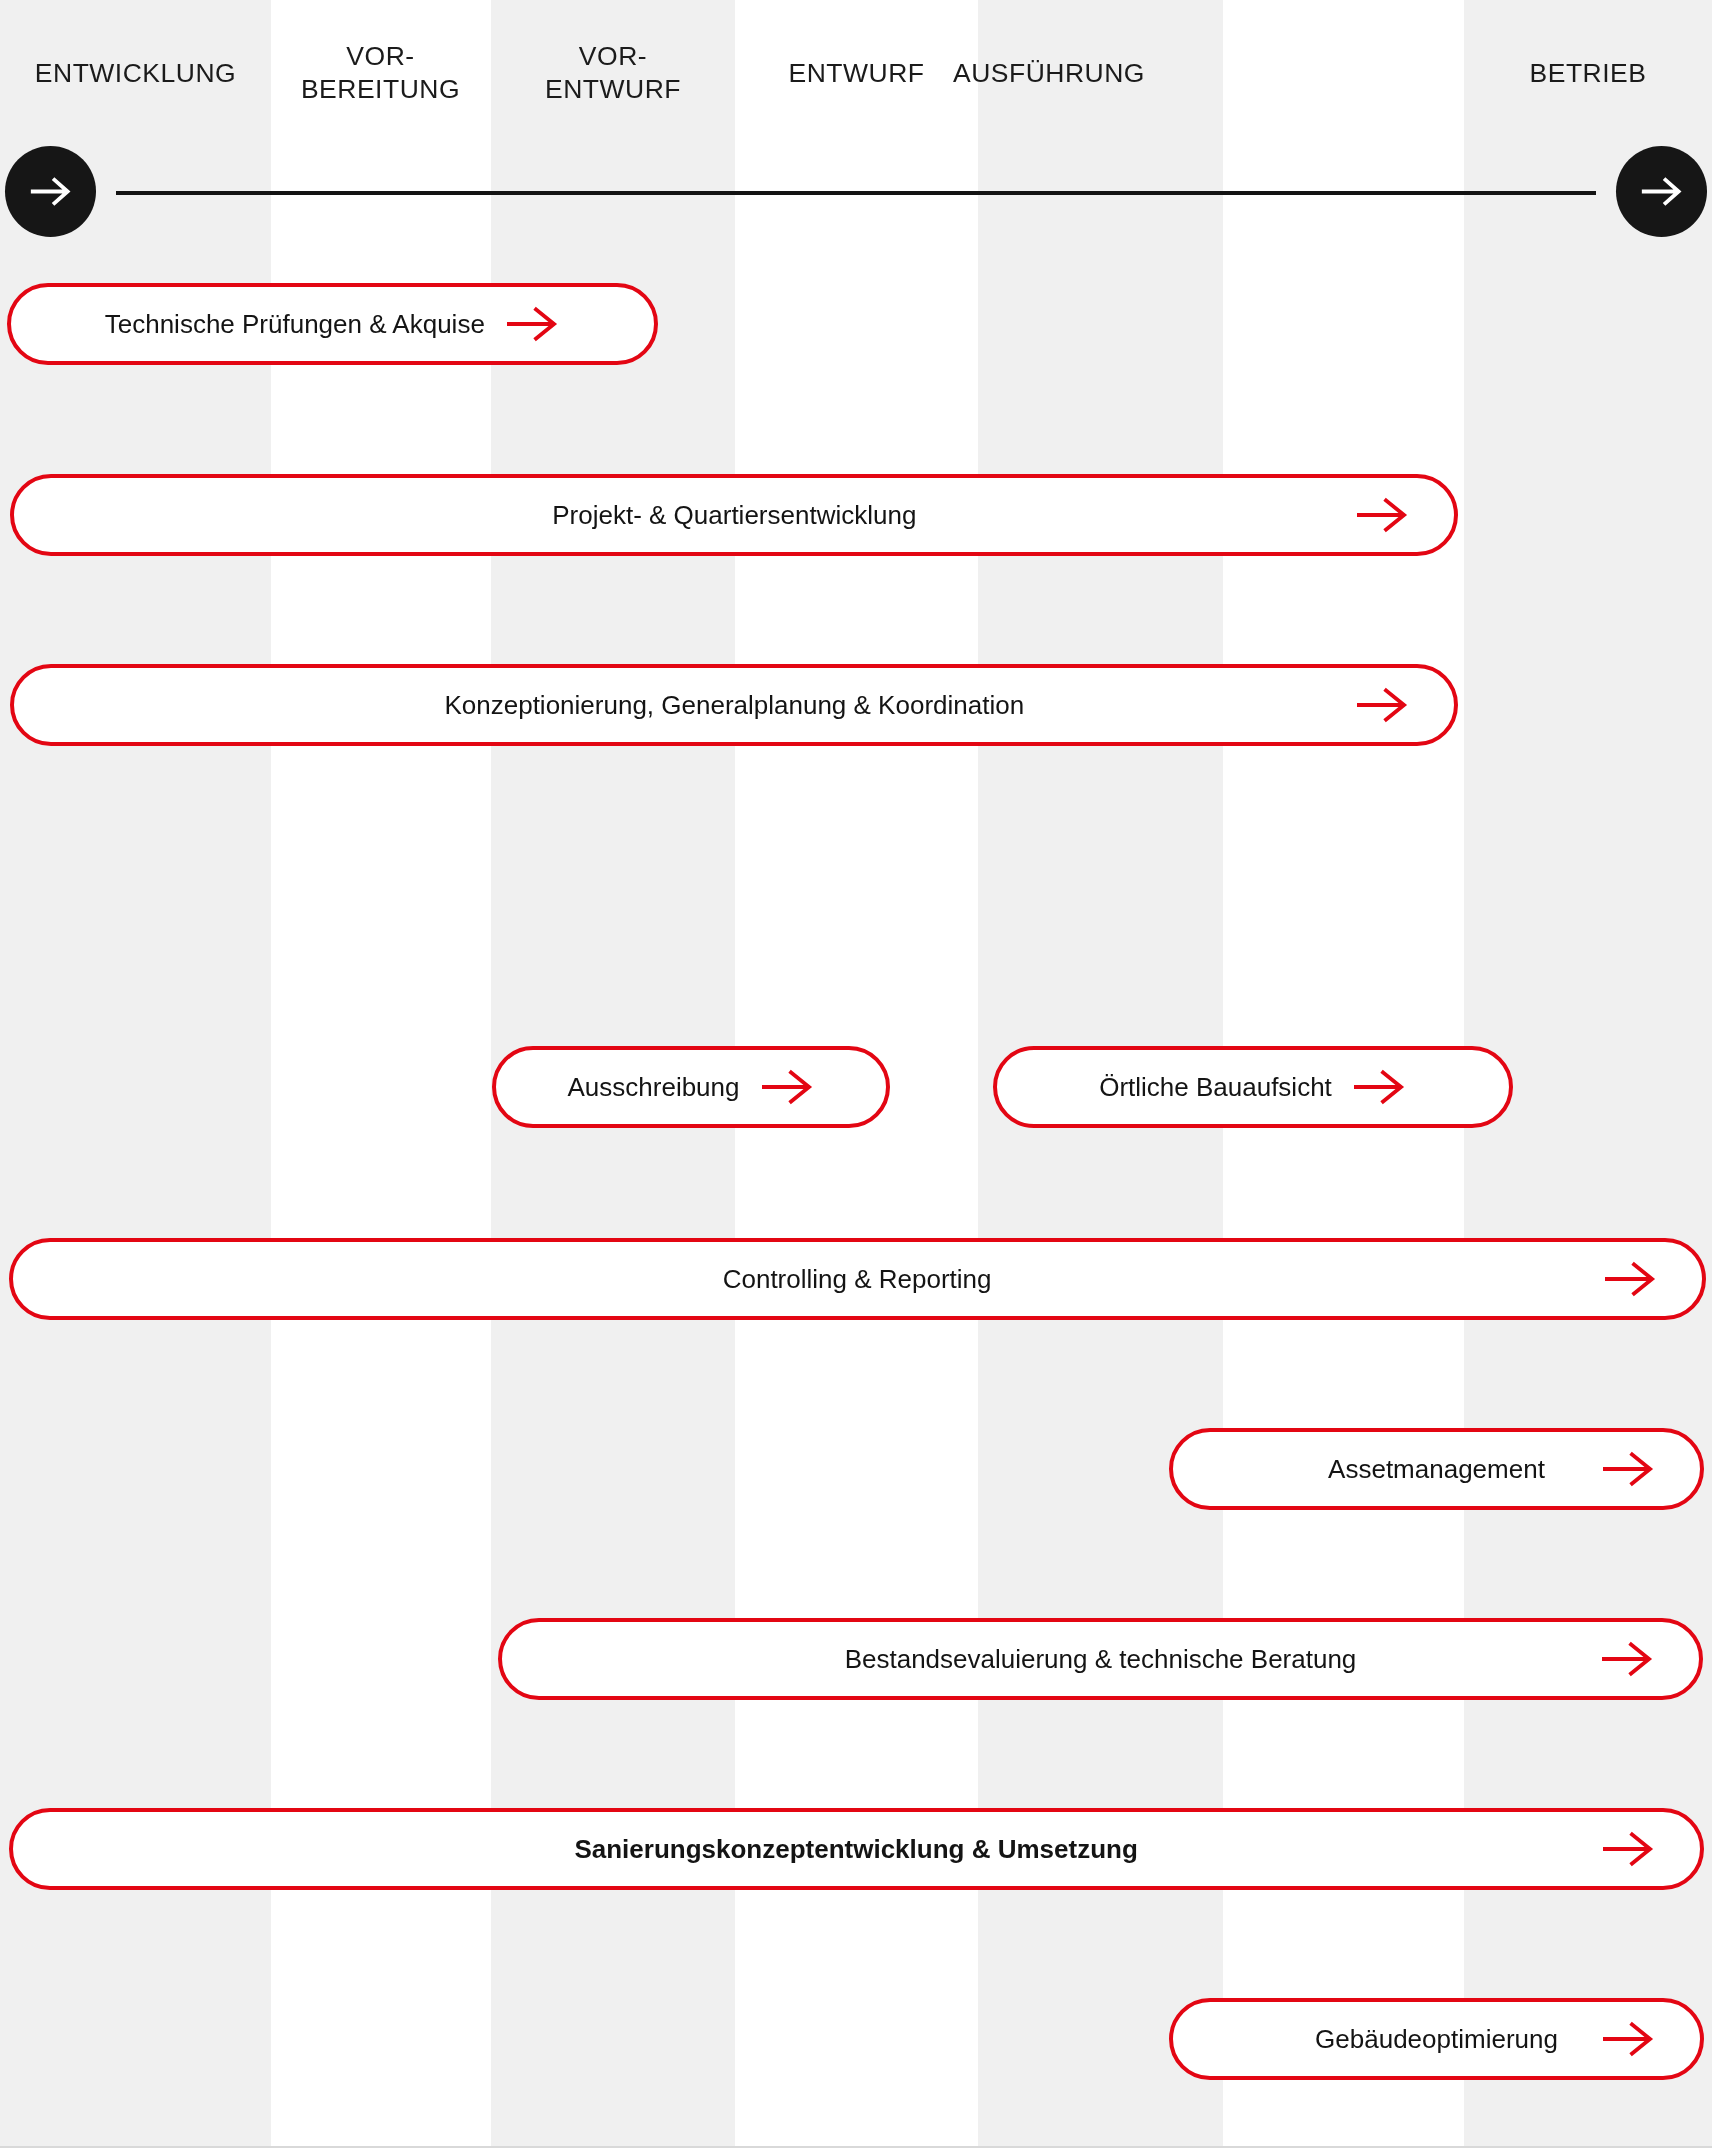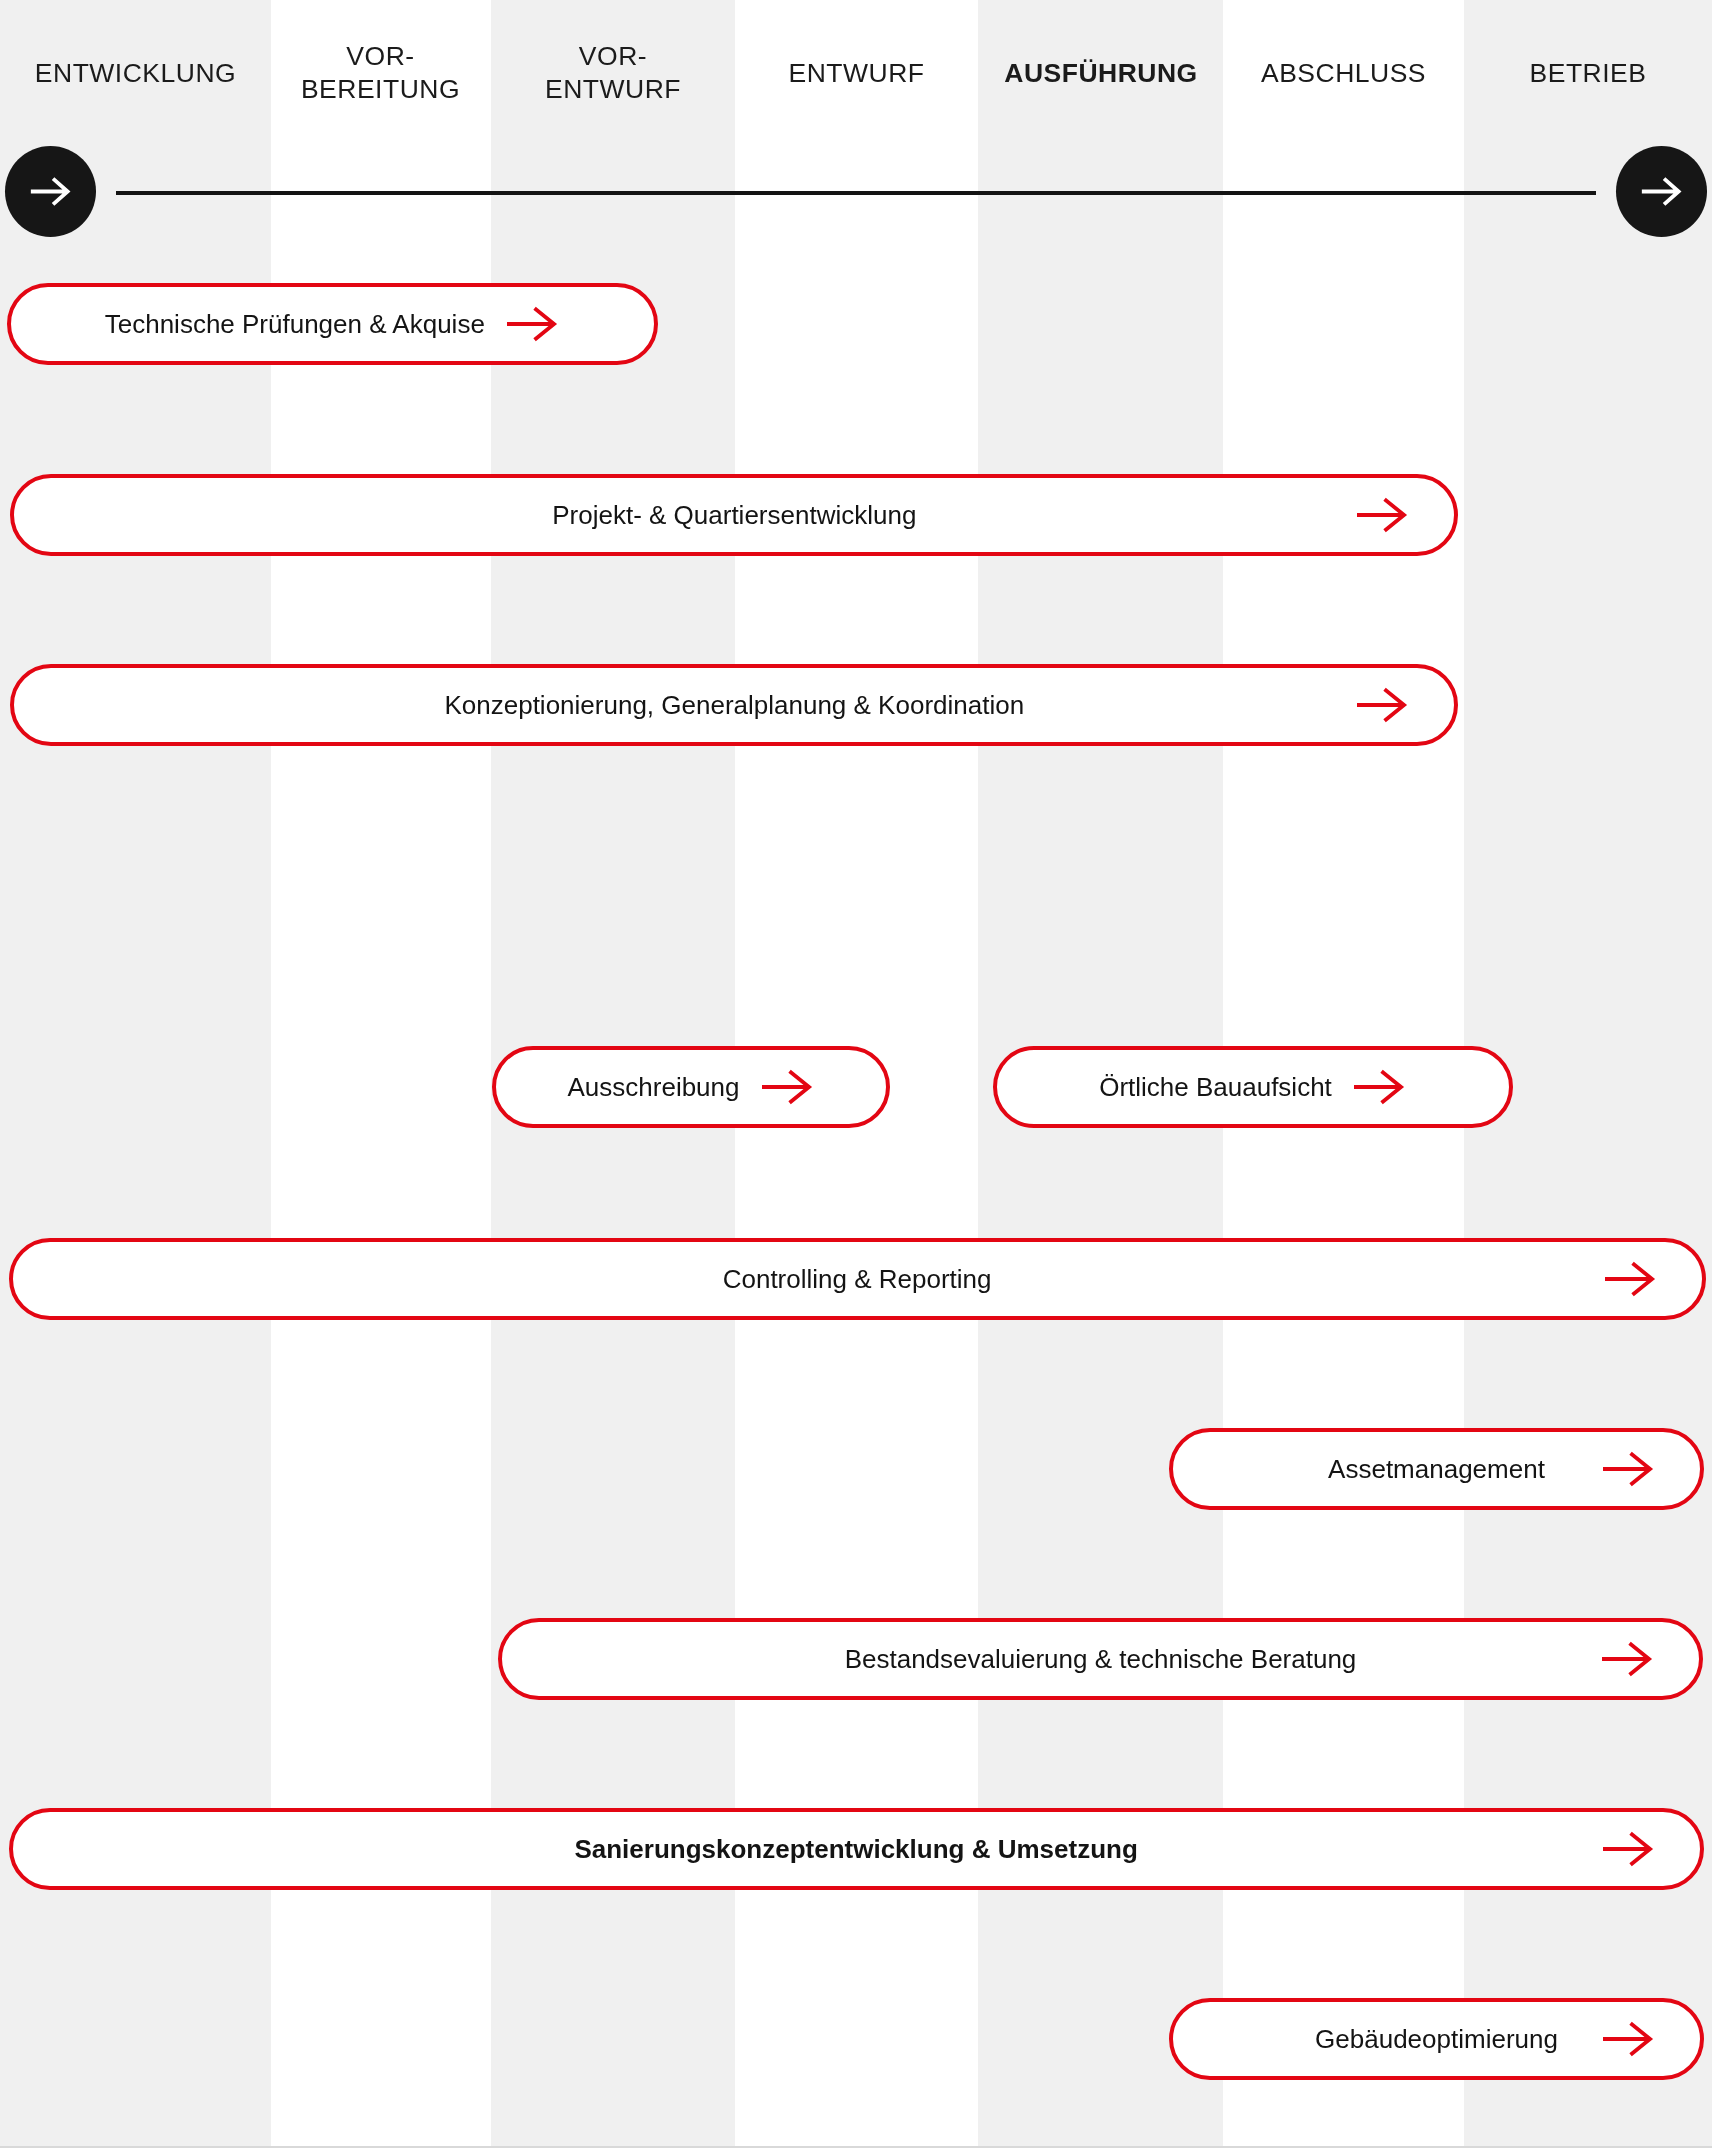--- a/index.html
+++ b/index.html
@@ -83,22 +83,21 @@
       <div class="band" style="left: 1464px; width: 248px; background: rgb(240, 240, 240);"></div>
     </div>
 
   <div class="headers" id="headers">
       <div class="phase-head" style="left: 0px; width: 271px;">ENTWICKLUNG</div>
       <div class="phase-head" style="left: 271px; width: 219px;">VOR-
 BEREITUNG</div>
       <div class="phase-head" style="left: 491px; width: 244px;">VOR-
 ENTWURF</div>
       <div class="phase-head" style="left: 735px; width: 243px;">ENTWURF</div>
-      <div class="phase-head" style="left: 978px; width: 246px; font-weight: bold;">AUSFÜHRUNG</div>
-      <div class="phase-head" style="left: 1223px; width: 241px;">ABSCHLUSS</div>
+      <div class="phase-head" style="left: 926px; width: 246px;">AUSFÜHRUNG</div>
       <div class="phase-head" style="left: 1464px; width: 248px;">BETRIEB</div>
     </div>
 
   <div class="timeline">
     <div class="tl-line"></div>
     <div class="tl-cap left">
       <svg width="53" height="53" viewBox="0 0 62 62" aria-hidden="true">
         <path d="M8 31 H50 M34 16 L51 31 L34 46" fill="none" stroke="#ffffff" stroke-width="4.5"></path>
       </svg>
     </div>

